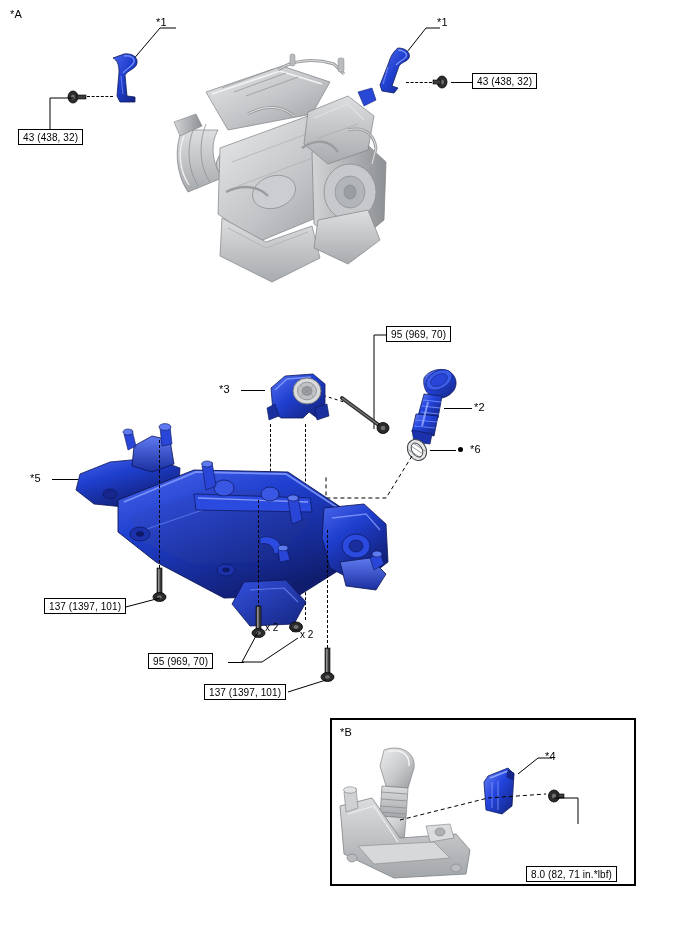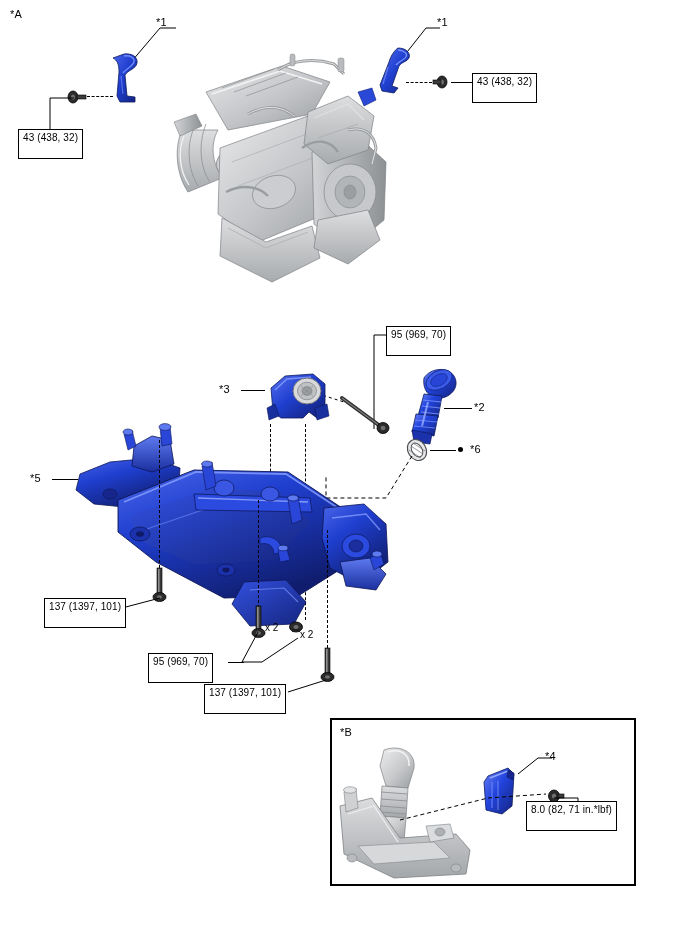--- a/index.html
+++ b/index.html
@@ -17,21 +17,21 @@
     height: 949px;
     background: #ffffff;
     overflow: hidden;
   }
   .torque-box {
     position: absolute;
     border: 1px solid #000;
     background: #fff;
     font-size: 10px;
     line-height: 12px;
-    padding: 2px 4px 14px 4px;
+    padding: 2px 4px 0 4px;
     white-space: nowrap;
     color: #000;
     letter-spacing: 0.1px;
     box-sizing: border-box;
     text-align: right;
   }
   .ref-label {
     position: absolute;
     font-size: 11px;
     line-height: 12px;
@@ -474,15 +474,15 @@
   </svg>
 
   <svg class="art" style="left:400px; top:788px;" width="150" height="36">
     <line x1="0" y1="32" x2="88" y2="10" stroke="#000" stroke-width="1" stroke-dasharray="4,3"></line>
     <line x1="88" y1="10" x2="146" y2="6" stroke="#000" stroke-width="1" stroke-dasharray="4,3"></line>
   </svg>
 
   <svg class="art" style="left:548px; top:796px;" width="40" height="30">
     <polyline points="6,2 30,2 30,28" fill="none" stroke="#000" stroke-width="1"></polyline>
   </svg>
-  <div class="torque-box" style="left:526px; top:801px;">8.0 (82, 71 in.*lbf)</div>
+  <div class="torque-box" style="left:526px; top:866px;">8.0 (82, 71 in.*lbf)</div>
 
 </div>
 
 </body></html>

